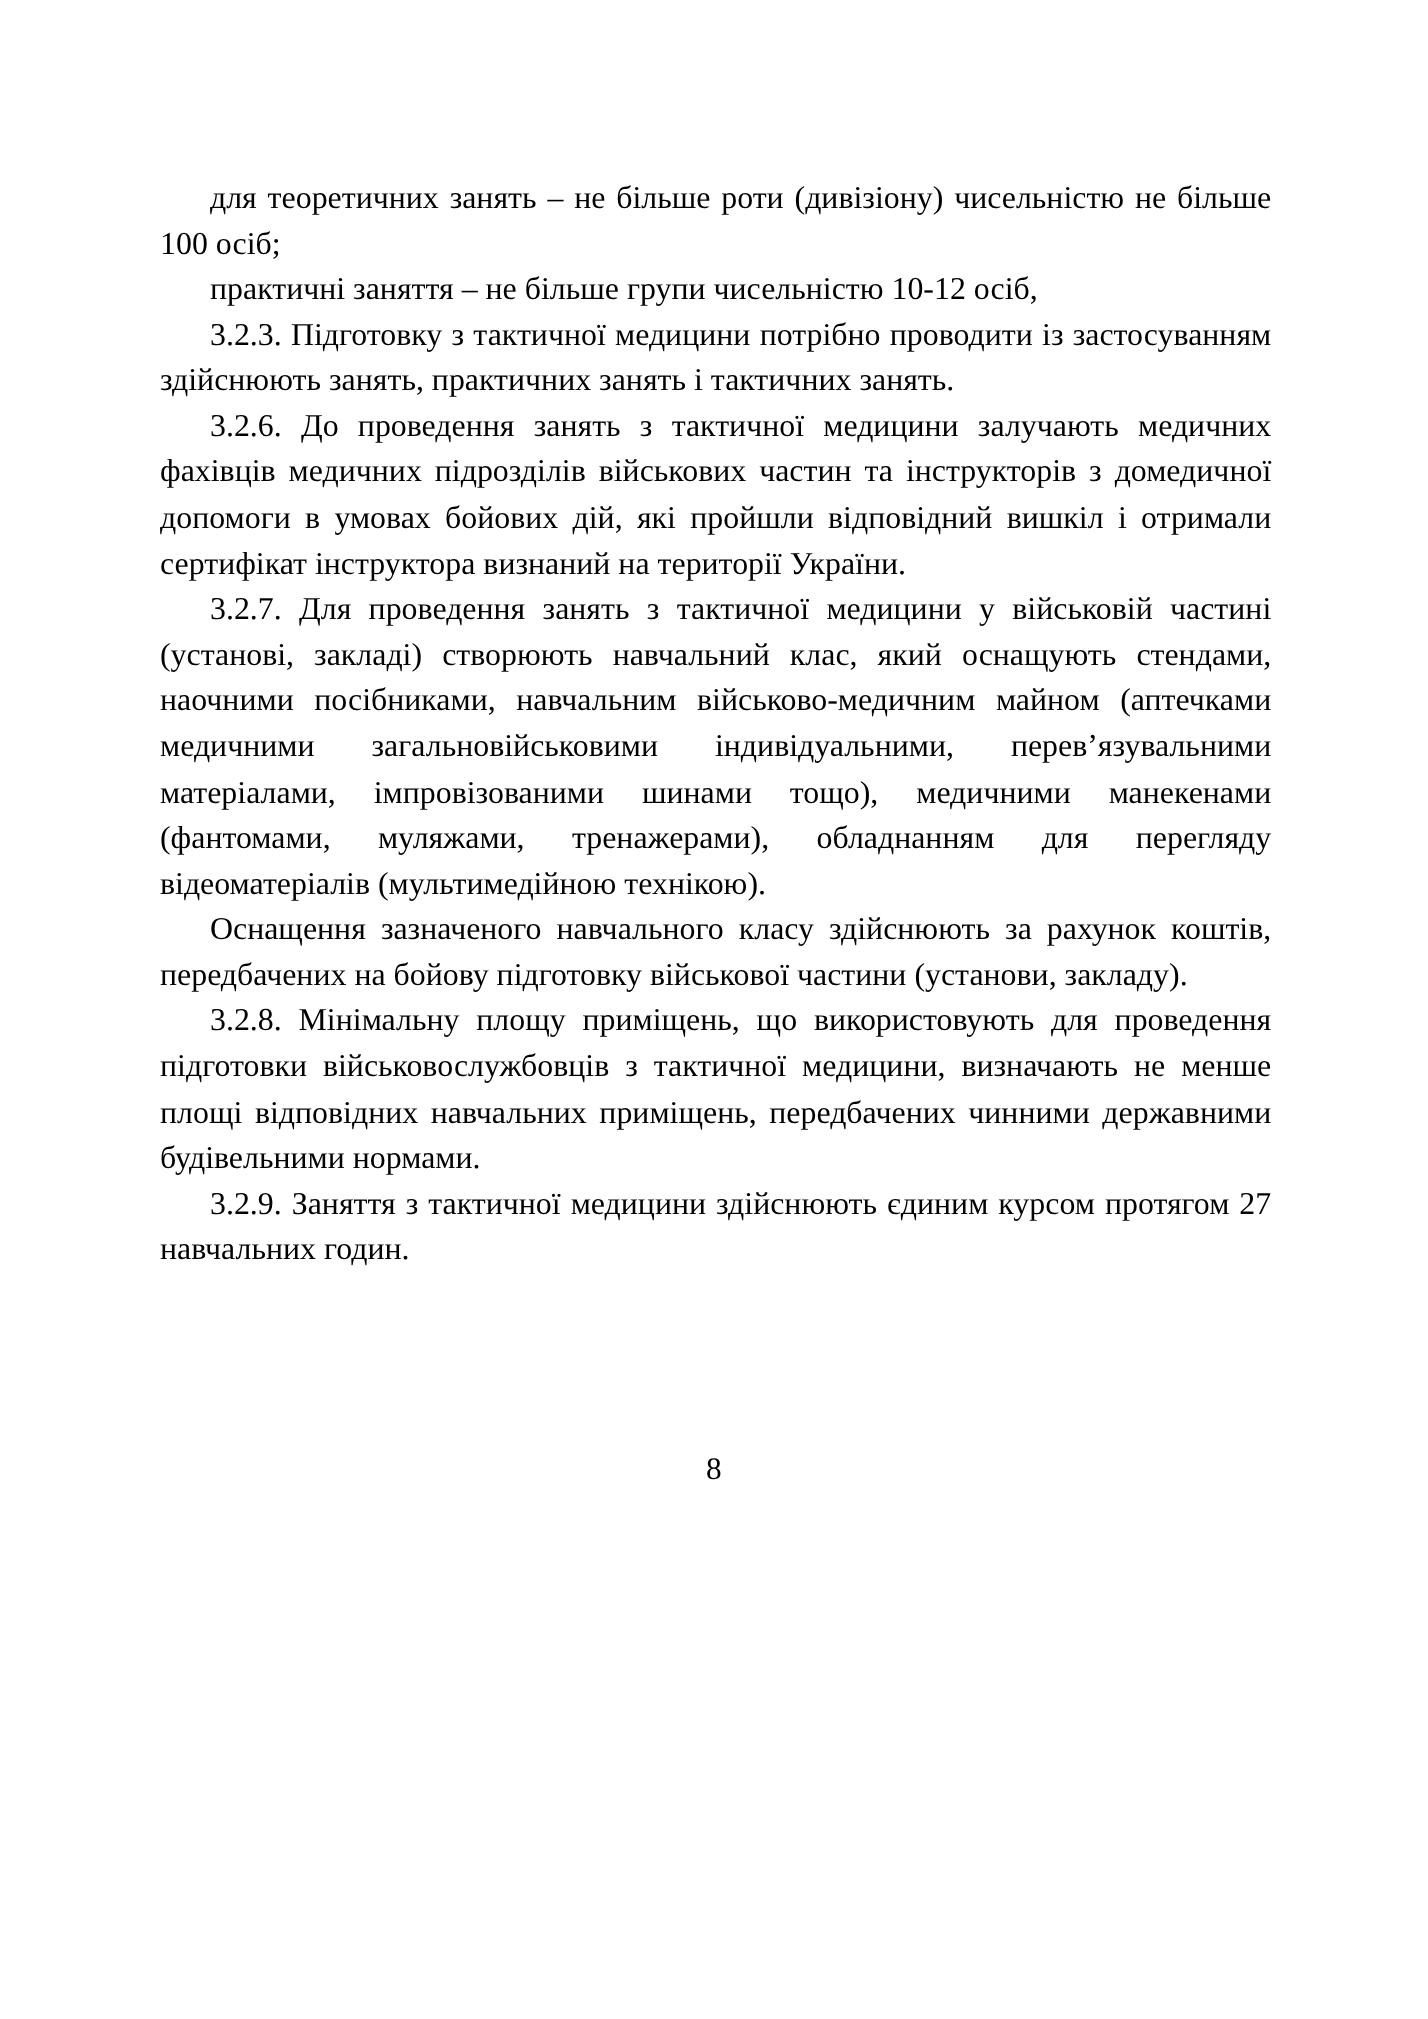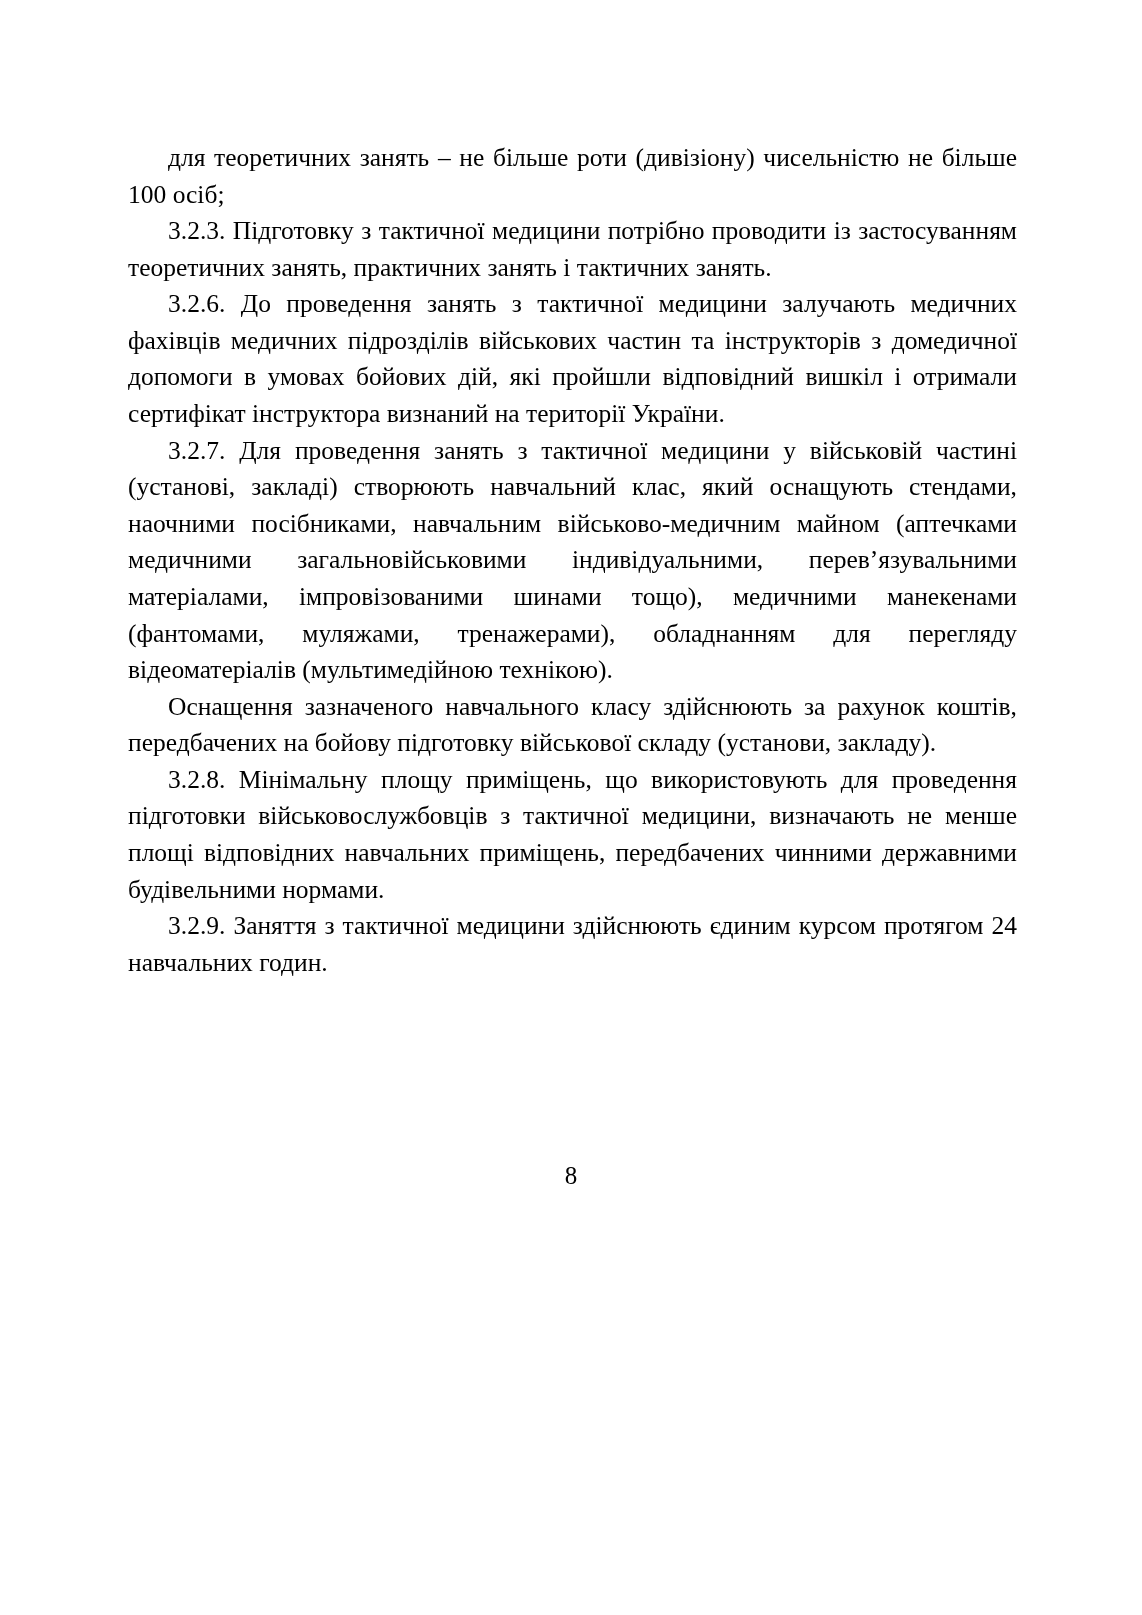--- a/index.html
+++ b/index.html
@@ -43,21 +43,22 @@
     font-size: 25px;
     font-family: "Liberation Serif", "DejaVu Serif", serif;
   }
 </style>
 </head>
 <body>
 
 <div class="page">
   <div class="body-text">
     <p>для теоретичних занять – не більше роти (дивізіону) чисельністю не більше 100 осіб;</p>
-    <p>3.2.3. Підготовку з тактичної медицини потрібно проводити із застосуванням теоретичних занять, практичних занять і тактичних занять.</p>
+    <p>практичні заняття – не більше групи чисельністю 10-12 осіб,</p>
+    <p>3.2.3. Підготовку з тактичної медицини потрібно проводити із застосуванням здійснюють занять, практичних занять і тактичних занять.</p>
     <p>3.2.6. До проведення занять з тактичної медицини залучають медичних фахівців медичних підрозділів військових частин та інструкторів з домедичної допомоги в умовах бойових дій, які пройшли відповідний вишкіл і отримали сертифікат інструктора визнаний на території України.</p>
     <p>3.2.7. Для проведення занять з тактичної медицини у військовій частині (установі, закладі) створюють навчальний клас, який оснащують стендами, наочними посібниками, навчальним військово-медичним майном (аптечками медичними загальновійськовими індивідуальними, перев’язувальними матеріалами, імпровізованими шинами тощо), медичними манекенами (фантомами, муляжами, тренажерами), обладнанням для перегляду відеоматеріалів (мультимедійною технікою).</p>
-    <p>Оснащення зазначеного навчального класу здійснюють за рахунок коштів, передбачених на бойову підготовку військової складу (установи, закладу).</p>
+    <p>Оснащення зазначеного навчального класу здійснюють за рахунок коштів, передбачених на бойову підготовку військової частини (установи, закладу).</p>
     <p>3.2.8. Мінімальну площу приміщень, що використовують для проведення підготовки військовослужбовців з тактичної медицини, визначають не менше площі відповідних навчальних приміщень, передбачених чинними державними будівельними нормами.</p>
-    <p>3.2.9. Заняття з тактичної медицини здійснюють єдиним курсом протягом 24 навчальних годин.</p>
+    <p>3.2.9. Заняття з тактичної медицини здійснюють єдиним курсом протягом 27 навчальних годин.</p>
   </div>
   <div class="page-number">8</div>
 </div>
 
 </body></html>

